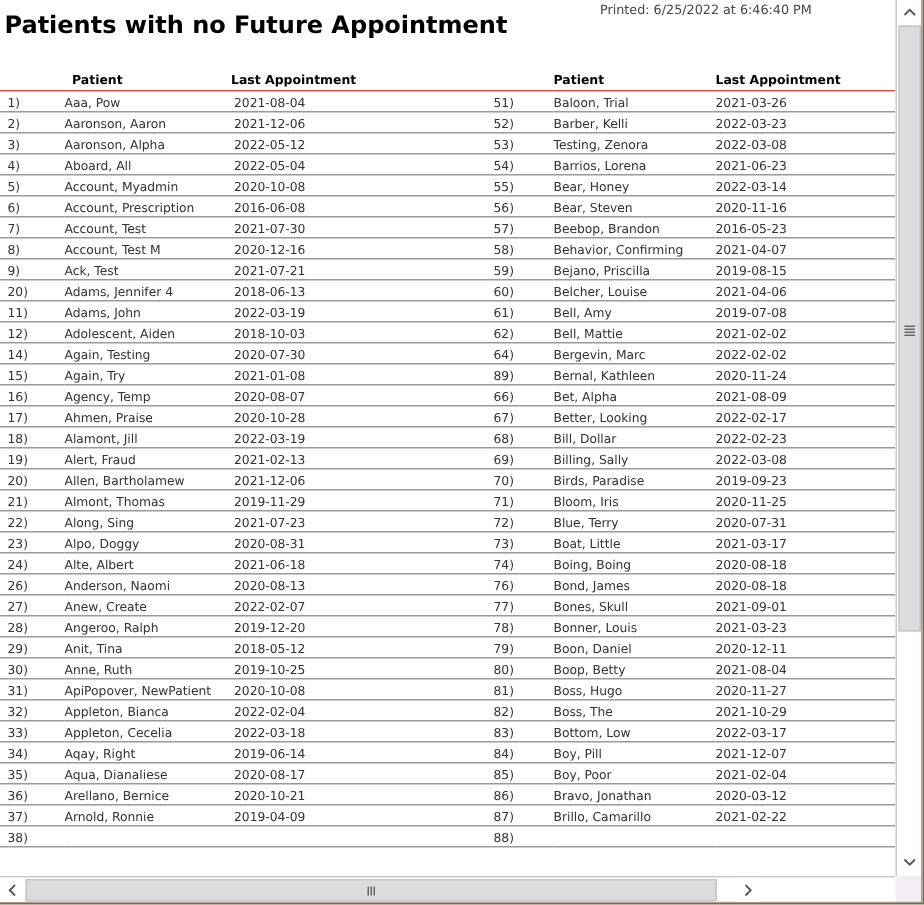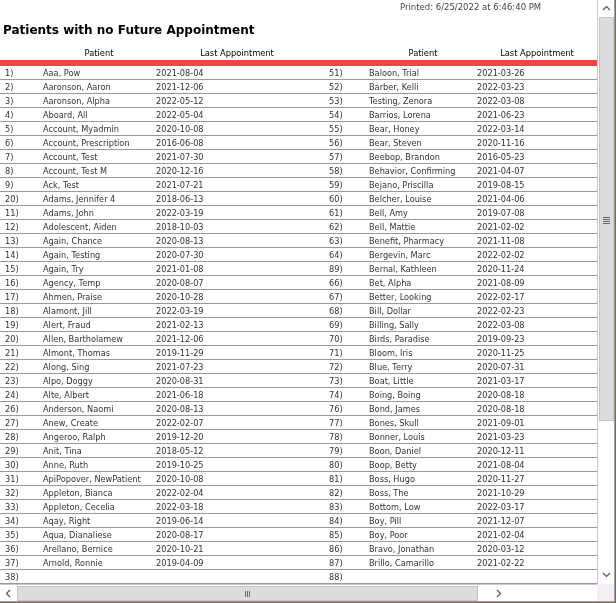--- a/index.html
+++ b/index.html
@@ -11,34 +11,33 @@
   .window {
     position:absolute; left:0; top:0; width:614px; height:601px;
     background:#ffffff; border-right:1px solid #a0a0a0; border-bottom:1px solid #a0a0a0;
     overflow:hidden;
   }
   .content {
     position:absolute; left:0; top:0; width:597px; height:584px; overflow:hidden;
     background:#ffffff;
   }
   .title {
-    position:absolute; left:3px; top:7px; font-size:12px; font-weight:bold; color:#000;
+    position:absolute; left:3px; top:7px; font-size:16px; font-weight:bold; color:#000;
     font-family:"DejaVu Sans", sans-serif;
-    margin-top:16px;
   }
   .printed {
     position:absolute; left:400px; top:2px; font-size:8.5px; color:#444;
   }
   table.report {
     position:absolute; left:0; top:46px; width:597px; border-collapse:collapse;
     font-size:8.2px; color:#333;
   }
   table.report th {
-    font-weight:normal; color:#000; text-align:center; height:14px; padding:0;
-    border-bottom:6px solid #ef4444; font-size:8.3px;
+    font-weight:bold; color:#000; text-align:left; height:14px; padding:0;
+    border-bottom:1px solid #ef4444; font-size:8.3px;
   }
   table.report td {
     height:13px; padding:0; border-bottom:1px solid #9a9a9a; white-space:nowrap; vertical-align:middle;
   }
   .c-num1 { width:38px; padding-left:5px !important; }
   .c-name1 { width:102px; }
   .c-date1 { width:164px; padding-left:6px !important; }
   .c-num2 { width:40px; padding-left:9px !important; }
   .c-name2 { width:108px; }
   .c-date2 { padding-left:0 !important; }
@@ -187,28 +186,20 @@
           </tr>
           <tr>
             <td class="c-num1">12)</td>
             <td class="c-name1">Adolescent, Aiden</td>
             <td class="c-date1">2018-10-03</td>
             <td class="c-num2">62)</td>
             <td class="c-name2">Bell, Mattie</td>
             <td class="c-date2">2021-02-02</td>
           </tr>
           <tr>
-            <td class="c-num1">13)</td>
-            <td class="c-name1">Again, Chance</td>
-            <td class="c-date1">2020-08-13</td>
-            <td class="c-num2">63)</td>
-            <td class="c-name2">Benefit, Pharmacy</td>
-            <td class="c-date2">2021-11-08</td>
-          </tr>
-          <tr>
             <td class="c-num1">14)</td>
             <td class="c-name1">Again, Testing</td>
             <td class="c-date1">2020-07-30</td>
             <td class="c-num2">64)</td>
             <td class="c-name2">Bergevin, Marc</td>
             <td class="c-date2">2022-02-02</td>
           </tr>
           <tr>
             <td class="c-num1">15)</td>
             <td class="c-name1">Again, Try</td>

